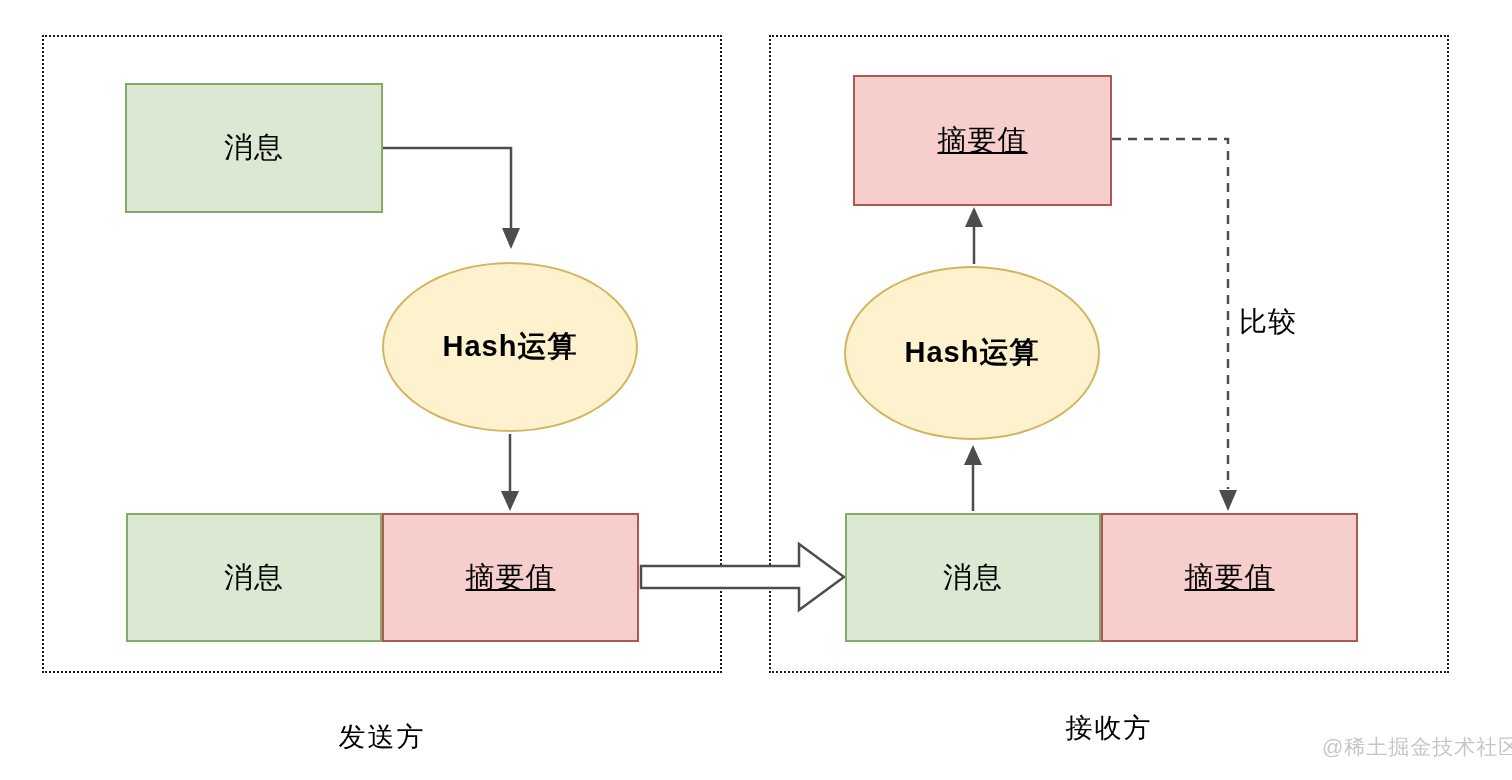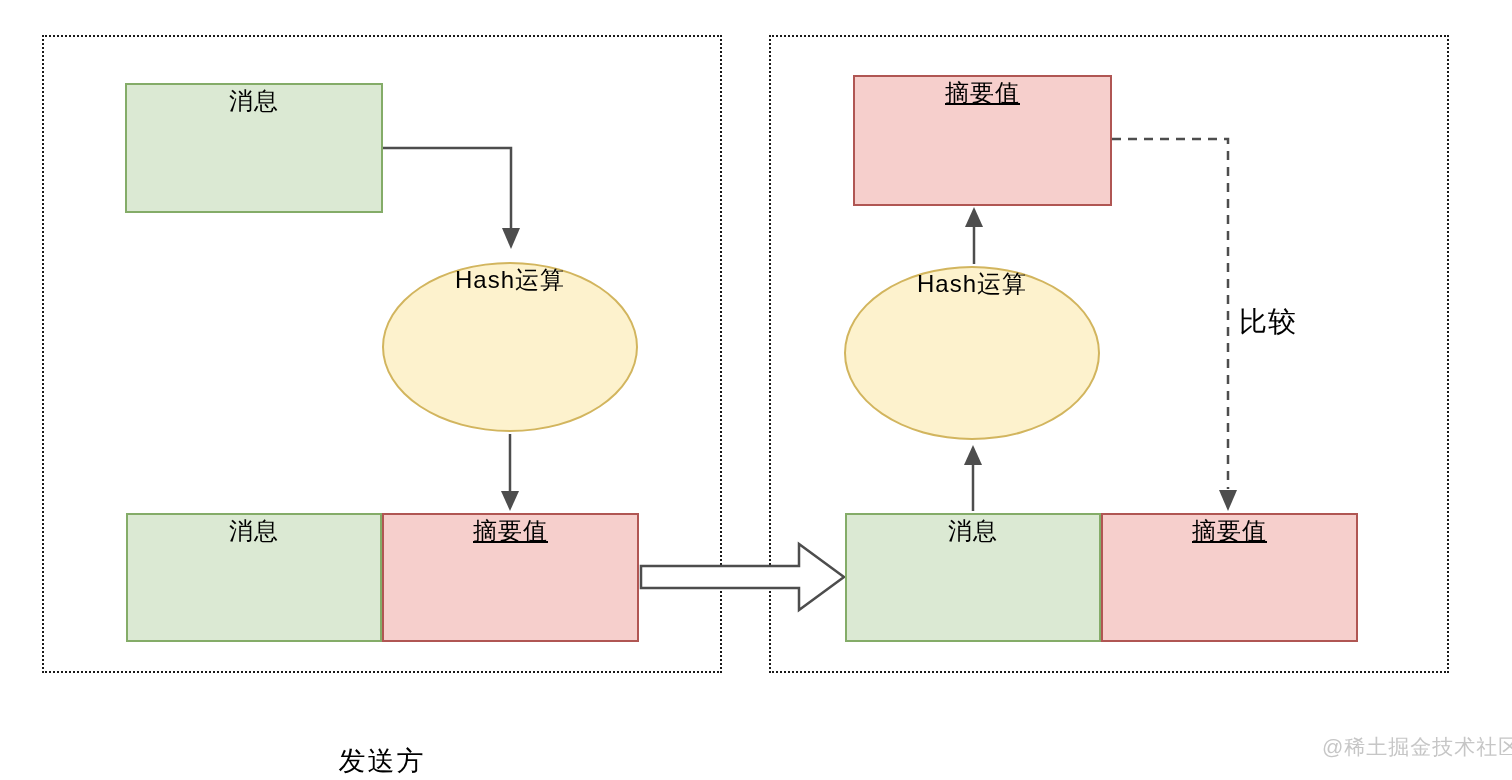--- a/index.html
+++ b/index.html
@@ -8,26 +8,26 @@
     --yellow-fill:#fdf2cd;--yellow-border:#d2b55e;
     --line:#4d4d4d; --panel-border:#1a1a1a; --watermark-color:#c6c6c6;
   }
   *{margin:0;padding:0;box-sizing:border-box;}
   html,body{background:#ffffff;}
   body{font-family:"Liberation Sans","DejaVu Sans",sans-serif;color:#000;}
   .stage{position:relative;width:1512px;height:780px;background:#fff;overflow:hidden;}
   .panel{position:absolute;border:2px dotted var(--panel-border);background:transparent;}
   .panel.sender{left:42px;top:35px;width:680px;height:638px;}
   .panel.receiver{left:769px;top:35px;width:680px;height:638px;}
-  .node{position:absolute;display:flex;align-items:flex-start;justify-content:center;
-        font-size:24px;letter-spacing:1px;}
+  .node{position:absolute;display:flex;align-items:center;justify-content:center;
+        font-size:29px;letter-spacing:1px;}
   .green{background:var(--green-fill);border:2px solid var(--green-border);}
   .red{background:var(--red-fill);border:2px solid var(--red-border);text-decoration:underline;}
-  .ellipse{background:var(--yellow-fill);border:2px solid var(--yellow-border);border-radius:50%;}
-  .panel-label{position:absolute;font-size:27px;letter-spacing:2px;text-align:center;width:160px;margin-top:24px;}
+  .ellipse{background:var(--yellow-fill);border:2px solid var(--yellow-border);border-radius:50%;font-weight:bold;}
+  .panel-label{position:absolute;font-size:27px;letter-spacing:2px;text-align:center;width:160px;}
   .compare-label{position:absolute;left:1239px;top:303px;font-size:28px;letter-spacing:1px;}
   .watermark{position:absolute;left:1322px;top:733px;font-size:21px;color:var(--watermark-color);
              letter-spacing:1px;white-space:nowrap;}
   svg.connectors{position:absolute;left:0;top:0;width:1512px;height:780px;pointer-events:none;}
   svg .wire{stroke:var(--line);stroke-width:2.5;fill:none;}
   svg .head{fill:var(--line);stroke:none;}
   svg .dashed{stroke-dasharray:9 7;}
   svg .hollow{fill:#ffffff;stroke:var(--line);stroke-width:2.5;stroke-linejoin:miter;}
 </style>
 </head>
@@ -87,16 +87,17 @@
   </div>
 
   <div class="node red" style="left:1101px;top:513px;width:257px;height:129px;">
     <span>摘要值</span>
   </div>
 
   <div class="compare-label">比较</div>
 
   <div class="panel-label" style="left:302px;top:719px;">发送方</div>
 
+  <div class="panel-label" style="left:1029px;top:710px;">接收方</div>
 
   <div class="watermark">@稀土掘金技术社区</div>
 
 </div>
 
 </body></html>

